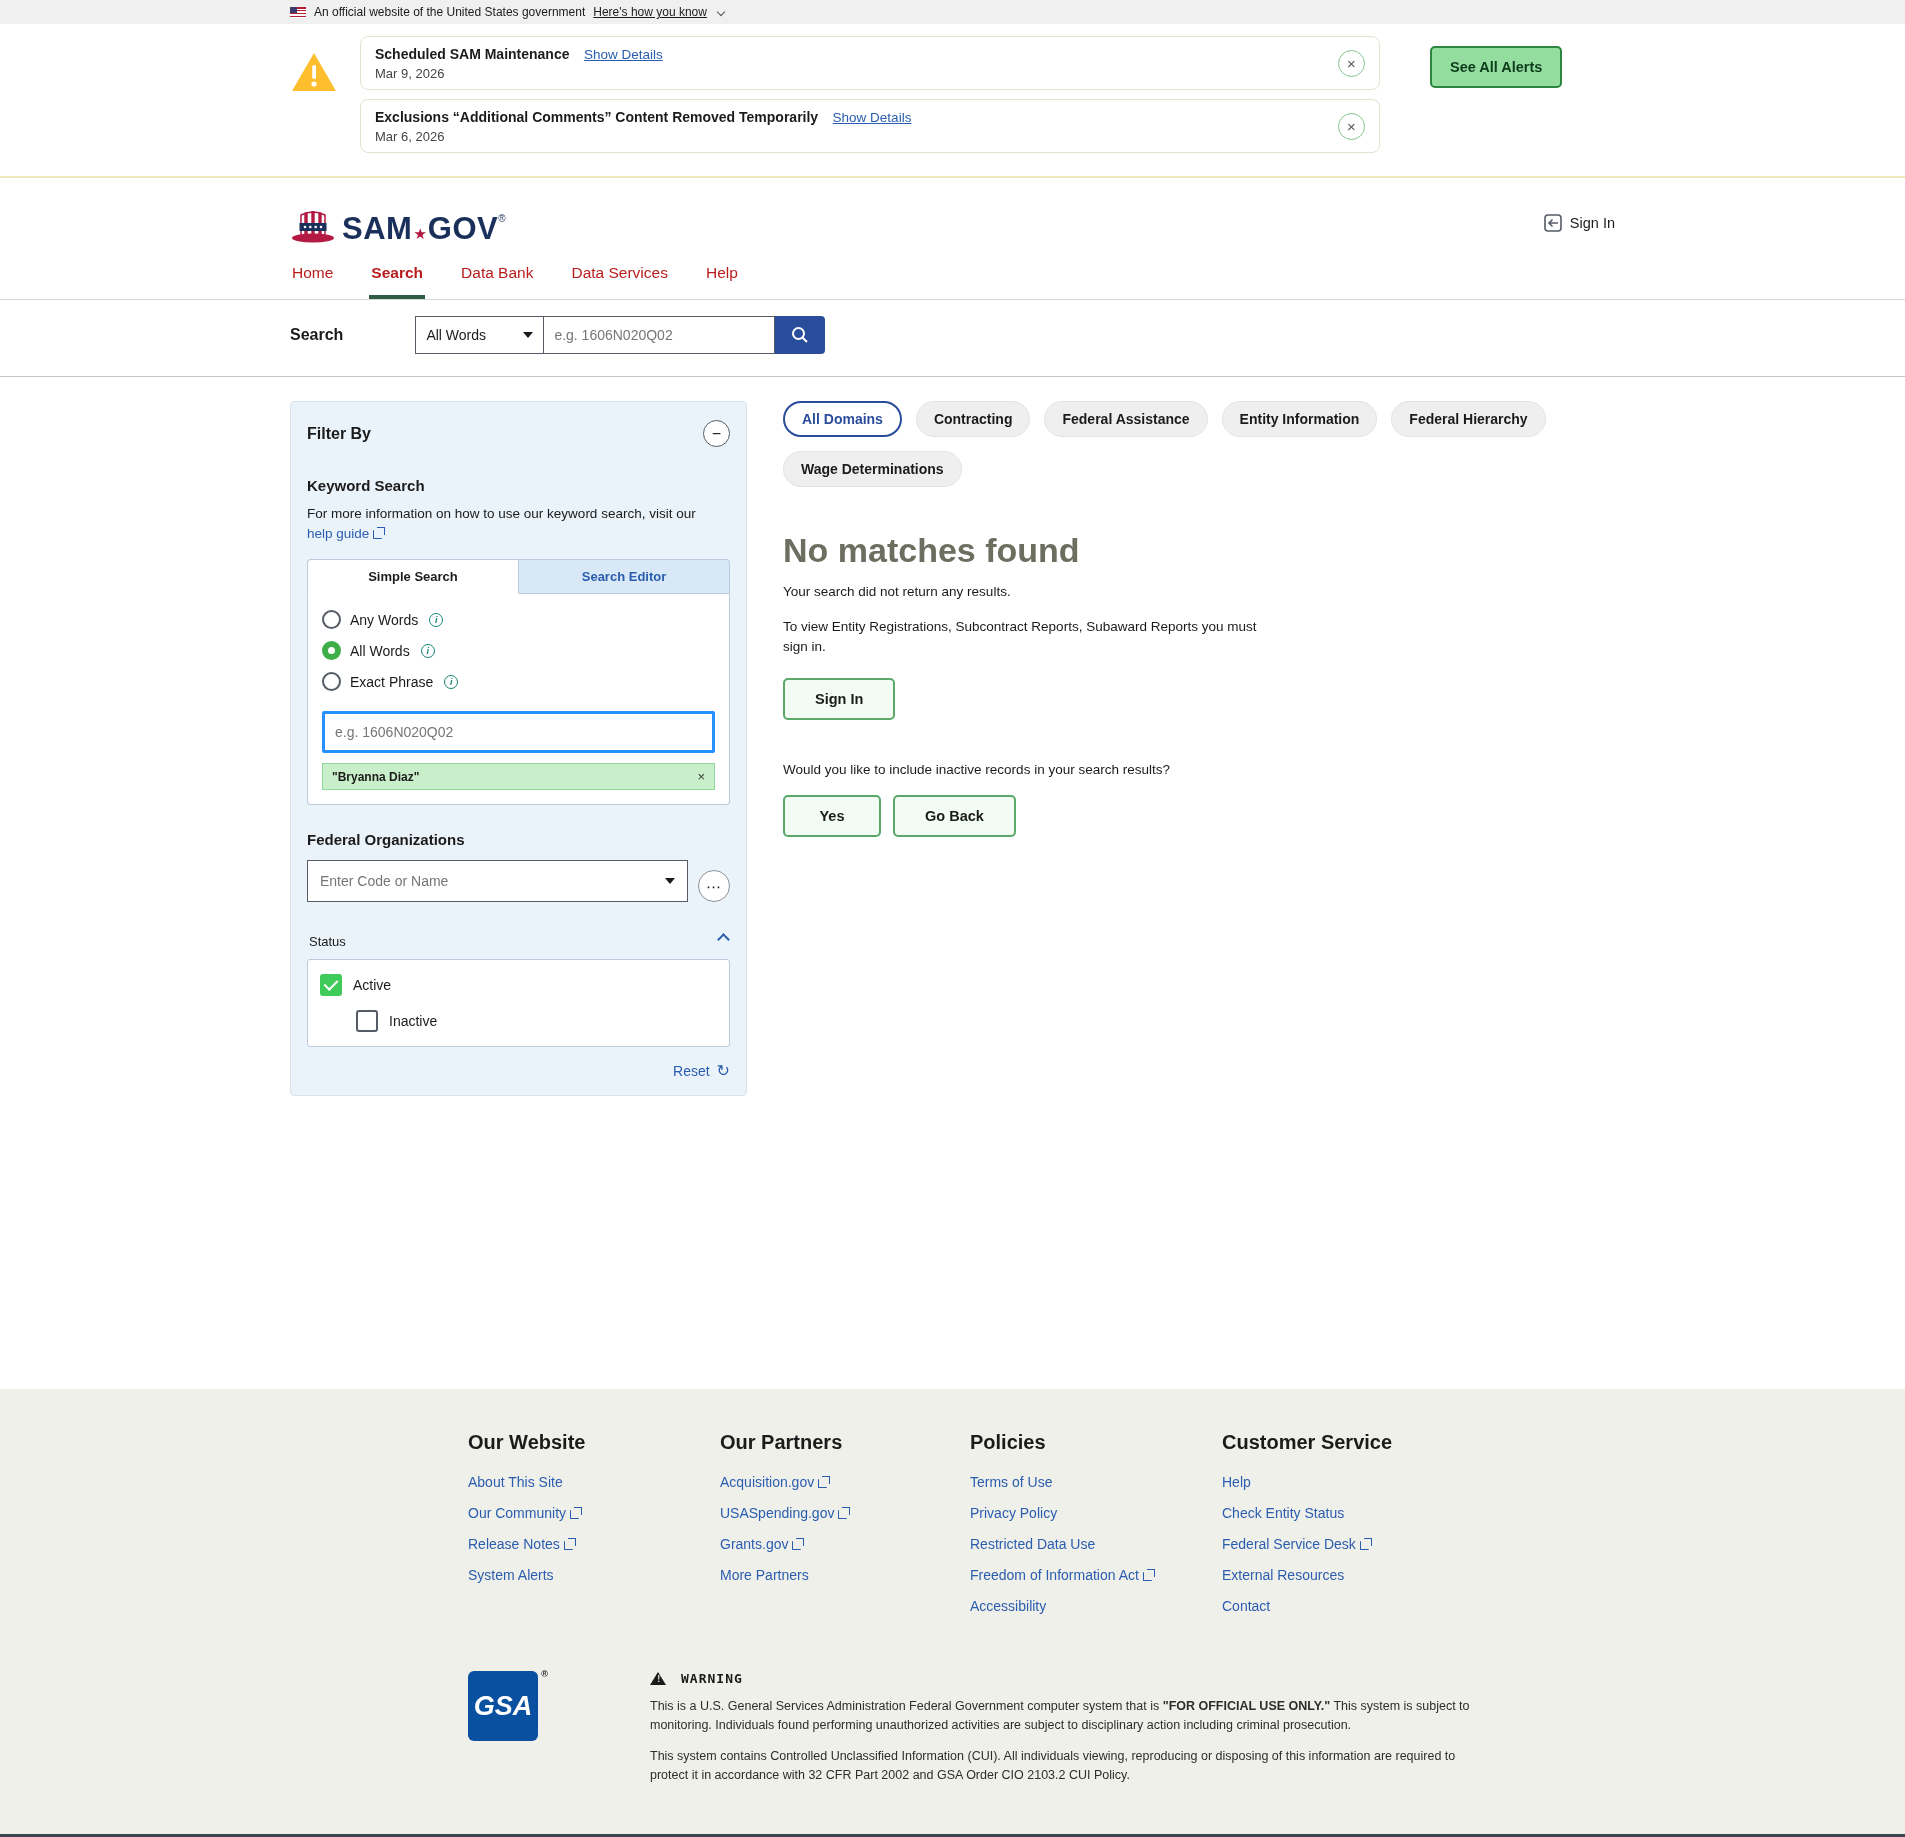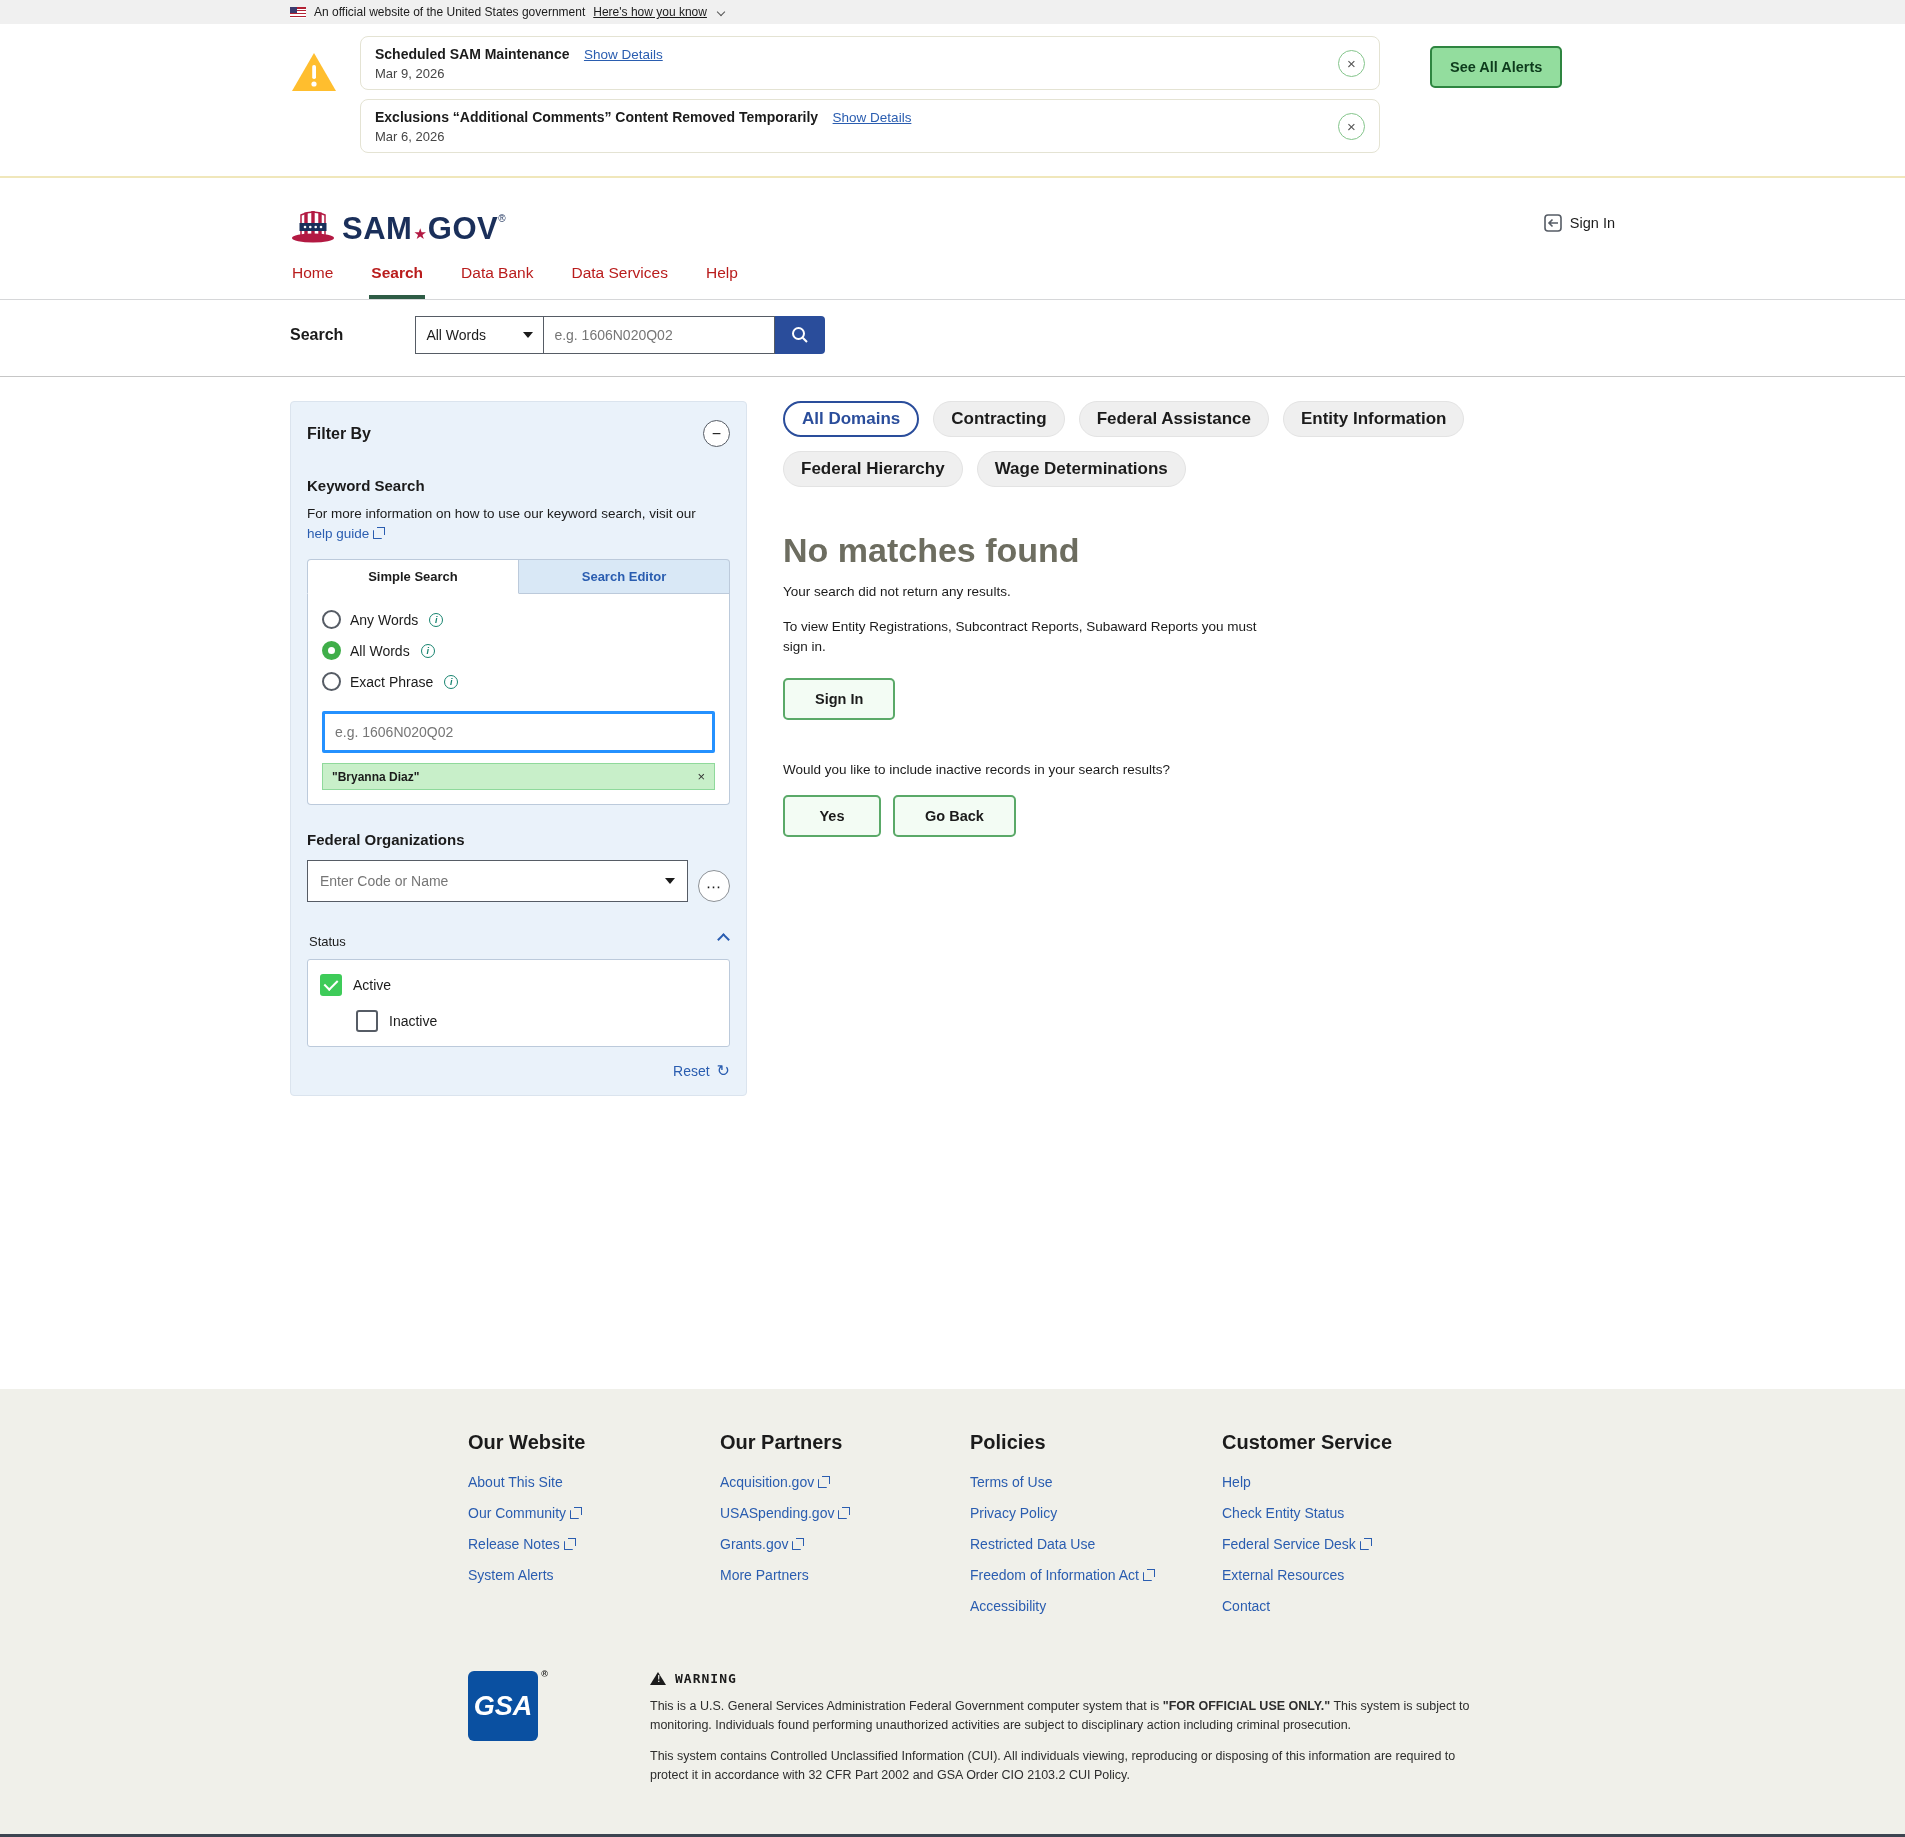--- a/index.html
+++ b/index.html
@@ -96,42 +96,42 @@
   .checkbox.checked::after { content:""; position:absolute; left:7px; top:3px; width:6px; height:11px; border-right:2.5px solid #fff; border-bottom:2.5px solid #fff; transform:rotate(45deg); }
   .checkbox.unchecked { background:#fff; border:2px solid #565c65; }
   .check-label { font-size:14px; }
   .reset-row { display:flex; justify-content:flex-end; align-items:center; gap:7px; margin-top:16px; }
   .reset-link { font-size:14px; text-decoration:none; }
   .refresh-icon { color:#2a5db0; font-size:16px; line-height:1; }
 
   
   .results { flex:1; }
   .pills { display:flex; gap:14px; flex-wrap:wrap; }
-  .pill { border-radius:18px; height:36px; display:flex; align-items:center; padding:0 17px; font-size:17px; font-weight:bold; white-space:nowrap; cursor:pointer; background:#efefef; color:#1b1b1b; border:1px solid #e3e3e3; }
+  .pill { border-radius:18px; height:36px; display:flex; align-items:center; padding:0 17px; font-size:14px; font-weight:bold; white-space:nowrap; cursor:pointer; background:#efefef; color:#1b1b1b; border:1px solid #e3e3e3; }
   .pill.active { background:#fff; color:#2a4d9b; border:2px solid #2a4d9b; }
   .nm-title { font-size:34px; font-weight:bold; color:#6d6d60; margin-top:44px; }
   .nm-sub { font-size:13.5px; margin-top:14px; }
   .nm-note { font-size:13.5px; margin-top:18px; max-width:500px; line-height:1.5; }
   .btn-green { display:inline-block; background:#f3fcf4; border:2px solid #5aa968; border-radius:5px; font-weight:bold; font-size:14.5px; color:#1b1b1b; padding:11px 30px; cursor:pointer; font-family:"Liberation Sans",sans-serif; }
   .signin-btn { margin-top:20px; }
   .nm-question { font-size:13.5px; margin-top:42px; }
   .yn-row { display:flex; gap:12px; margin-top:18px; }
   .yn-row .btn-green { min-width:98px; text-align:center; }
 
   
   .site-footer { background:#f0f0ea; padding:42px 0 48px; }
   .footer-inner { padding-left:188px; }
   .footer-cols { display:grid; grid-template-columns:252px 250px 252px 250px; }
   .fcol-head { font-size:20px; font-weight:bold; margin-bottom:20px; }
   .fcol a { display:block; font-size:14px; margin-bottom:15px; }
   .gsa-row { display:flex; gap:112px; margin-top:42px; align-items:flex-start; }
   .gsa-logo { width:70px; height:70px; background:#0a50a1; border-radius:6px; color:#fff; font-weight:bold; font-size:27px; display:flex; align-items:center; justify-content:center; font-style:italic; flex:0 0 auto; position:relative; }
   .gsa-reg { position:absolute; top:-2px; right:-10px; color:#1b1b1b; font-size:9px; font-style:normal; }
   .warn-block { max-width:830px; }
-  .warn-title { font-family:"DejaVu Sans Mono",monospace; font-weight:bold; font-size:13px; letter-spacing:1px; display:flex; align-items:center; gap:9px; }
+  .warn-title { font-family:"DejaVu Sans Mono",monospace; font-weight:bold; font-size:13px; letter-spacing:1px; display:flex; align-items:center; gap:15px; }
   .warn-p { font-size:12.5px; line-height:1.55; margin-top:11px; color:#2d2d2d; }
   .warn-tri-sm { width:0; height:0; border-left:8px solid transparent; border-right:8px solid transparent; border-bottom:13px solid #1b1b1b; position:relative; }
   .warn-tri-sm::after { content:"!"; position:absolute; left:-2px; top:2px; color:#f0f0ea; font-size:9px; font-weight:bold; }
 
   .bottom-bar { background:#3d4551; color:#fff; padding:30px 0 40px; }
 </style>
 </head>
 <body>
 
 <div class="gov-banner">

